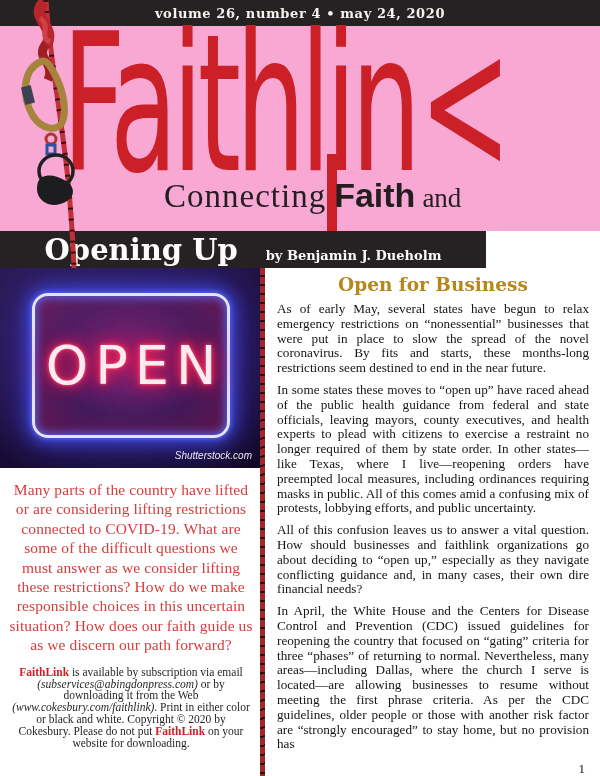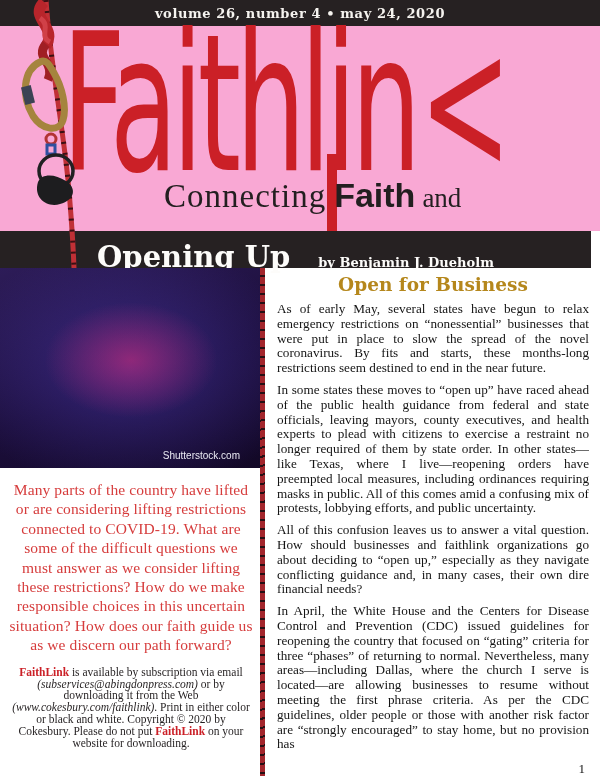--- a/index.html
+++ b/index.html
@@ -39,23 +39,23 @@
   .tag-connecting { font-family:"Liberation Serif", serif; font-size:33px; color:#231f20; letter-spacing:1px; }
   .tag-faith, .tag-life { font-family:"Liberation Sans", sans-serif; font-weight:bold; font-size:34px; color:#231f20; }
   .tag-faith { margin-left:8px; }
   .tag-and { font-family:"Liberation Serif", serif; font-size:27px; color:#231f20; margin:0 7px; }
 
   
   .rope-art { position:absolute; left:0; top:0; z-index:30; pointer-events:none; }
 
   
   .title-banner {
-    position:absolute; left:0; top:231px; width:591px; height:37px;
+    position:absolute; left:0; top:231px; width:486px; height:37px;
     background:#262122; display:flex; align-items:baseline; justify-content:center;
-    padding-top:9px;
+    padding-top:2px;
   }
   .title-banner .title {
     color:#fdfcfa; font-family:"DejaVu Serif", serif; font-weight:bold; font-size:29px; line-height:34px;
   }
   .title-banner .byline {
     color:#fdfcfa; font-family:"DejaVu Serif", serif; font-weight:bold; font-size:13px; margin-left:28px;
   }
 
   
   .content { position:absolute; left:0; top:268px; width:600px; height:508px; }
@@ -80,22 +80,22 @@
       inset 0 0 8px 2px rgba(95,105,245,0.85),
       inset 0 0 48px 16px rgba(195,30,92,0.42);
     display:flex; align-items:center; justify-content:center;
   }
   .neon-word {
     font-family:"DejaVu Sans", sans-serif; font-size:54px; letter-spacing:7px;
     color:#ffeaf0; padding-left:7px;
     text-shadow:0 0 3px #ff6080, 0 0 8px #ff2e5a, 0 0 18px #f01048, 0 0 34px #d00838;
   }
   .image-credit {
-    position:absolute; right:22px; bottom:7px; color:#e9e9f2;
-    font-family:"Liberation Sans", sans-serif; font-size:10px;
+    position:absolute; right:10px; bottom:7px; color:#e9e9f2;
+    font-family:"Liberation Sans", sans-serif; font-size:10px;font-style:italic;
   }
 
   .summary {
     margin-top:12px; padding:0 8px; text-align:center;
     font-family:Liberation Serif, serif; font-size:15.5px; line-height:19.4px;
     color:#d63c3c; letter-spacing:0.1px;
   }
   .subscription-note {
     margin-top:12px; padding:0 10px; text-align:center;
     font-family:"Liberation Serif", serif; font-size:11.5px; line-height:11.9px; color:#231f20;
@@ -164,20 +164,23 @@
 
   <div class="title-banner">
     <span class="title">Opening Up</span>
     <span class="byline">by Benjamin J. Dueholm</span>
   </div>
 
   <div class="content">
 
     <div class="left-col">
       <div class="neon-image">
+        <div class="neon-frame">
+          <span class="neon-word">OPEN</span>
+        </div>
         <span class="image-credit">Shutterstock.com</span>
       </div>
       <div class="summary">Many parts of the country have lifted or are considering lifting restrictions connected to COVID-19. What are some of the difficult questions we must answer as we consider lifting these restrictions? How do we make responsible choices in this uncertain situation? How does our faith guide us as we discern our path forward?</div>
       <div class="subscription-note"><span class="seg-brand">FaithLink</span><span class="seg-normal"> is available by subscription via email </span><span class="seg-italic">(subservices@abingdonpress.com)</span><span class="seg-normal"> or by downloading it from the Web </span><span class="seg-italic">(www.cokesbury.com/faithlink)</span><span class="seg-normal">. Print in either color or black and white. Copyright © 2020 by Cokesbury. Please do not put </span><span class="seg-brand">FaithLink</span><span class="seg-normal"> on your website for downloading.</span></div>
     </div>
 
     <div class="rope-divider"></div>
 
     <div class="right-col">
       <div class="article-heading">Open for Business</div>

